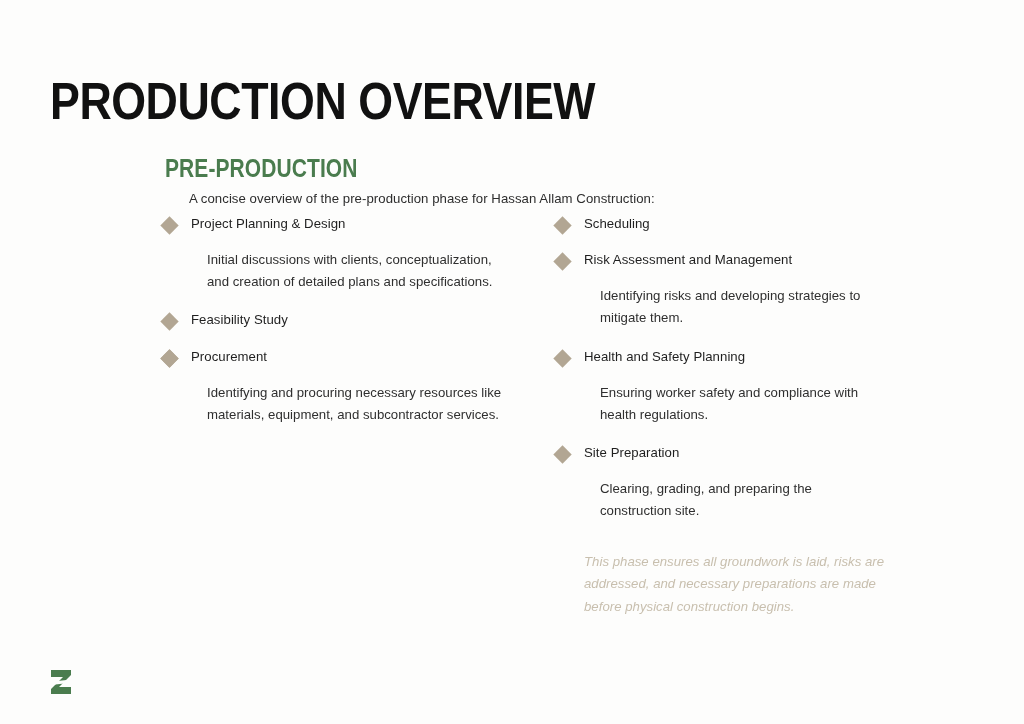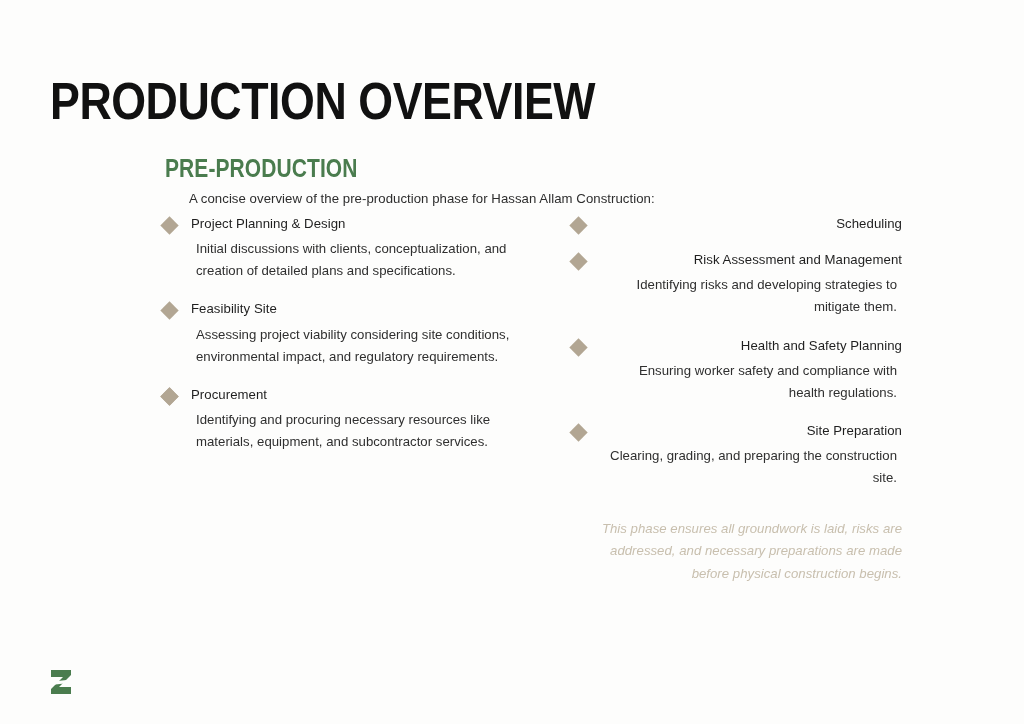--- a/index.html
+++ b/index.html
@@ -70,21 +70,21 @@
     position: absolute;
     left: 0;
     top: 214px;
     width: 1024px;
   }
   .col {
     position: absolute;
     top: 0;
   }
   .col-left  { left: 163px; width: 360px; }
-  .col-right { left: 572px; width: 330px; text-align: right; }
+  .col-right { left: 556px; width: 330px; }
 
   .bullet-item {
     position: relative;
     padding-left: 28px;
     margin-bottom: 17px;
   }
   .col-right .bullet-item { margin-bottom: 17px; }
 
   .diamond {
     position: absolute;
@@ -103,21 +103,21 @@
     line-height: 1.45;
     letter-spacing: 0.05px;
     margin: 0 0 3px 0;
   }
   .bullet-desc {
     font-size: 13.2px;
     font-weight: normal;
     color: #2f2f2f;
     line-height: 1.68;
     letter-spacing: 0.02px;
-    margin: 5px;
+    margin: 16px;
   }
 
   
   .closing-note {
     margin-top: 28px;
     padding-left: 28px;
     font-size: 13.2px;
     font-style: italic;
     color: #c8bfae;
     line-height: 1.72;
@@ -147,22 +147,21 @@
   <div class="columns">
 
     <div class="col col-left" id="col-left">
         <div class="bullet-item">
           <span class="diamond"></span>
           <div class="bullet-title">Project Planning &amp; Design</div>
           <div class="bullet-desc">Initial discussions with clients, conceptualization, and creation of detailed plans and specifications.</div>
         </div>
         <div class="bullet-item">
           <span class="diamond"></span>
-          <div class="bullet-title">Feasibility Site</div>
-          <div class="bullet-desc">Assessing project viability considering site conditions, environmental impact, and regulatory requirements.</div>
+          <div class="bullet-title">Feasibility Study</div>
         </div>
         <div class="bullet-item">
           <span class="diamond"></span>
         </div>
         <div class="bullet-item">
           <span class="diamond"></span>
           <div class="bullet-title">Procurement</div>
           <div class="bullet-desc">Identifying and procuring necessary resources like materials, equipment, and subcontractor services.</div>
         </div>
       </div>

